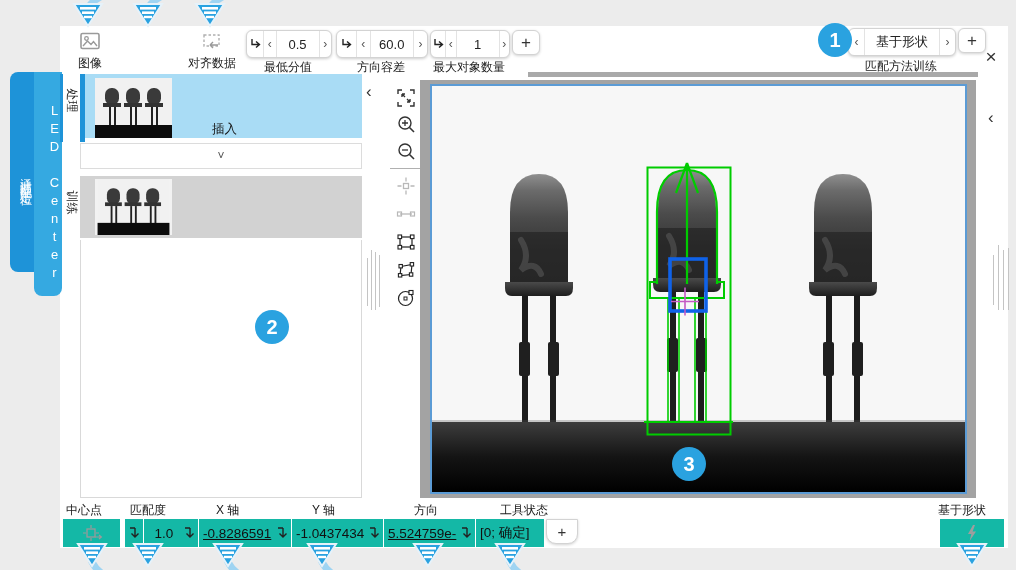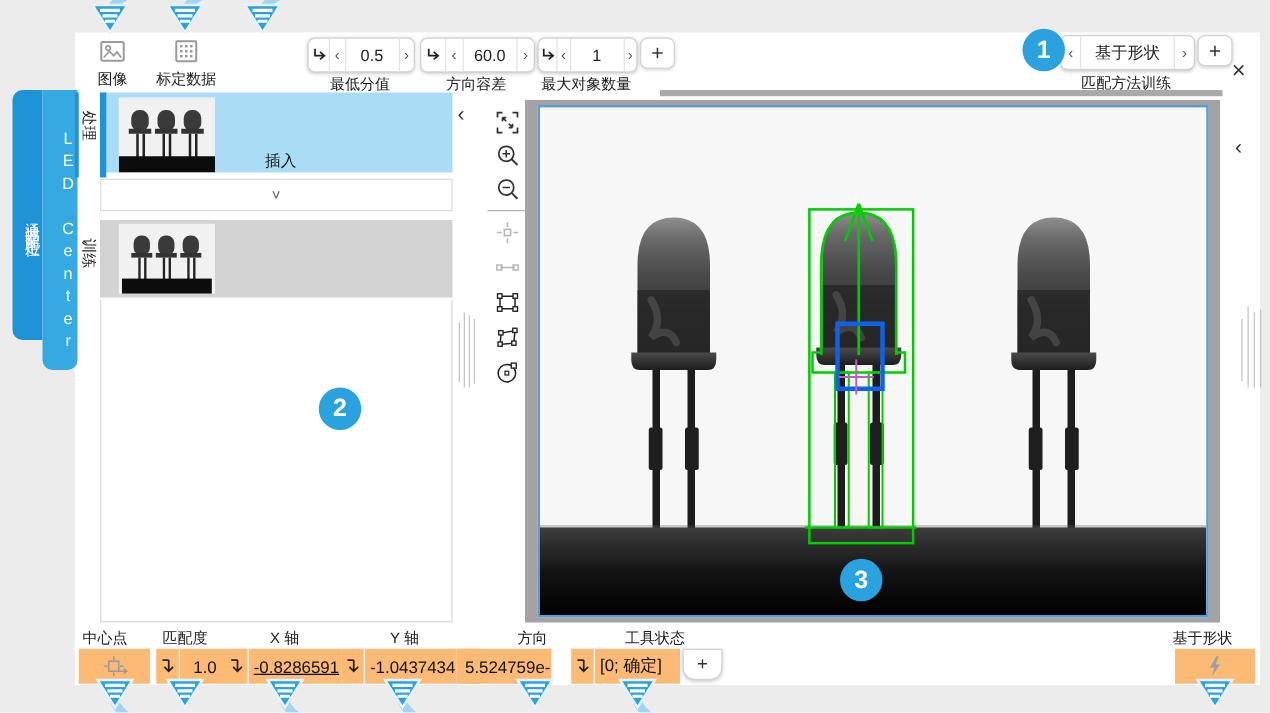--- a/index.html
+++ b/index.html
@@ -29,21 +29,21 @@
   .thumbbox{background:#f2f2f2;}
   .ddrow{background:#fff;border:1px solid #dcdcdc;display:flex;align-items:center;justify-content:center;color:#555;font-size:12px;}
   .chev{font-size:17px;color:#333;}
   
   .vicon{width:24px;height:24px;display:flex;align-items:center;justify-content:center;}
   
   .canvas-outer{background:#a3a3a3;}
   .canvas-inner{border:2px solid #5b9bd5;background:#f7f7f7;}
   
   .slab{font-size:12px;color:#1a1a1a;white-space:nowrap;}
-  .sbox{background:#fdba74;display:flex;align-items:center;}
+  .sbox{background:#14b8a6;display:flex;align-items:center;}
   .sval{font-size:13.5px;color:#111;padding-left:4px;white-space:nowrap;overflow:hidden;}
   .icbox{justify-content:center;}
   .badge{width:34px;height:34px;border-radius:50%;background:#2aa2e0;color:#fff;font-size:20px;font-weight:bold;display:flex;align-items:center;justify-content:center;z-index:40;}
   .grip{background:#c4c4c4;width:1px;}
   .arrow{z-index:50;pointer-events:none;}
   svg{display:block;}
 </style>
 </head>
 <body>
 <div id="stage">
@@ -51,36 +51,26 @@
 <div class="abs win"></div>
 
 <div class="abs tbtn" style="left:64px;top:30px;width:52px;">
   <svg width="22" height="22" viewBox="0 0 22 22">
     <rect x="2" y="3.5" width="18" height="15" rx="1.5" fill="none" stroke="#9a9a9a" stroke-width="1.6"></rect>
     <circle cx="7.5" cy="8.5" r="1.8" fill="none" stroke="#9a9a9a" stroke-width="1.3"></circle>
     <path d="M4,16 l4.5-5 3.5,3.5 2.5-3 3.5,4.5" fill="none" stroke="#9a9a9a" stroke-width="1.4"></path>
   </svg>
   <span class="lab">图像</span>
 </div>
-<div class="abs tbtn" style="left:118px;top:30px;width:62px;">
+<div class="abs tbtn" style="left:182px;top:30px;width:60px;">
   <svg width="22" height="22" viewBox="0 0 22 22">
-    <rect x="3" y="3" width="16" height="16" rx="1" fill="none" stroke="#9a9a9a" stroke-width="1.6"></rect>
-    <g fill="#9a9a9a">
-      <rect x="6" y="6" width="2" height="2"></rect>
-          <rect x="10" y="6" width="2" height="2"></rect>
-          <rect x="14" y="6" width="2" height="2"></rect>
-      <rect x="6" y="10" width="2" height="2"></rect>
-          <rect x="10" y="10" width="2" height="2"></rect>
-          <rect x="14" y="10" width="2" height="2"></rect>
-      <rect x="6" y="14" width="2" height="2"></rect>
-          <rect x="10" y="14" width="2" height="2"></rect>
-          <rect x="14" y="14" width="2" height="2"></rect>
-    </g>
-  </svg>
-  <span class="lab">标定数据</span>
+    <rect x="3" y="5" width="15" height="11" fill="none" stroke="#b0b0b0" stroke-width="1.4" stroke-dasharray="2.5 2"></rect>
+    <path d="M7,16 h8 M7,16 l3,-3 M7,16 l3,3" fill="none" stroke="#9a9a9a" stroke-width="1.4" transform="translate(2,-1)"></path>
+  </svg>
+  <span class="lab">对齐数据</span>
 </div>
 
 <div class="abs pill" style="left:246px;top:30px;width:84px;">
   <div class="seg" style="width:21px;">
     <svg width="14" height="14" viewBox="0 0 14 14">
           <path d="M4,2 v5.5 h6.5 M8,4.5 L11.5,7.5 L8,10.5" fill="none" stroke="#222" stroke-width="1.4"></path>
         </svg>
   </div>
   <div class="seg spin">‹</div>
   <div class="seg val">0.5</div>
@@ -356,21 +346,21 @@
         <path d="M3,3 h5 M8,3 v8 M4.5,8.5 L8,12 L11.5,8.5" fill="none" stroke="#222" stroke-width="1.4"></path>
       </svg>
 </div>
 <div class="abs sbox sval" style="left:292px;top:519px;width:69px;height:28px;">-1.0437434</div>
 
 <div class="abs sbox icbox" style="left:365px;top:519px;width:18px;height:28px;">
   <svg width="14" height="16" viewBox="0 0 14 16">
         <path d="M3,3 h5 M8,3 v8 M4.5,8.5 L8,12 L11.5,8.5" fill="none" stroke="#222" stroke-width="1.4"></path>
       </svg>
 </div>
-<div class="abs sbox sval" style="left:368px;top:519px;width:69px;height:28px;">5.524759e-</div>
+<div class="abs sbox sval" style="left:384px;top:519px;width:69px;height:28px;text-decoration:underline;">5.524759e-</div>
 
 <div class="abs sbox icbox" style="left:457px;top:519px;width:18px;height:28px;">
   <svg width="14" height="16" viewBox="0 0 14 16">
         <path d="M3,3 h5 M8,3 v8 M4.5,8.5 L8,12 L11.5,8.5" fill="none" stroke="#222" stroke-width="1.4"></path>
       </svg>
 </div>
 <div class="abs sbox sval" style="left:476px;top:519px;width:64px;height:28px;">[0; 确定]</div>
 
 <div class="abs plusbtn" style="left:546px;top:519px;width:30px;height:23px;border-radius:0 0 10px 10px;font-size:15px;">+</div>
 

